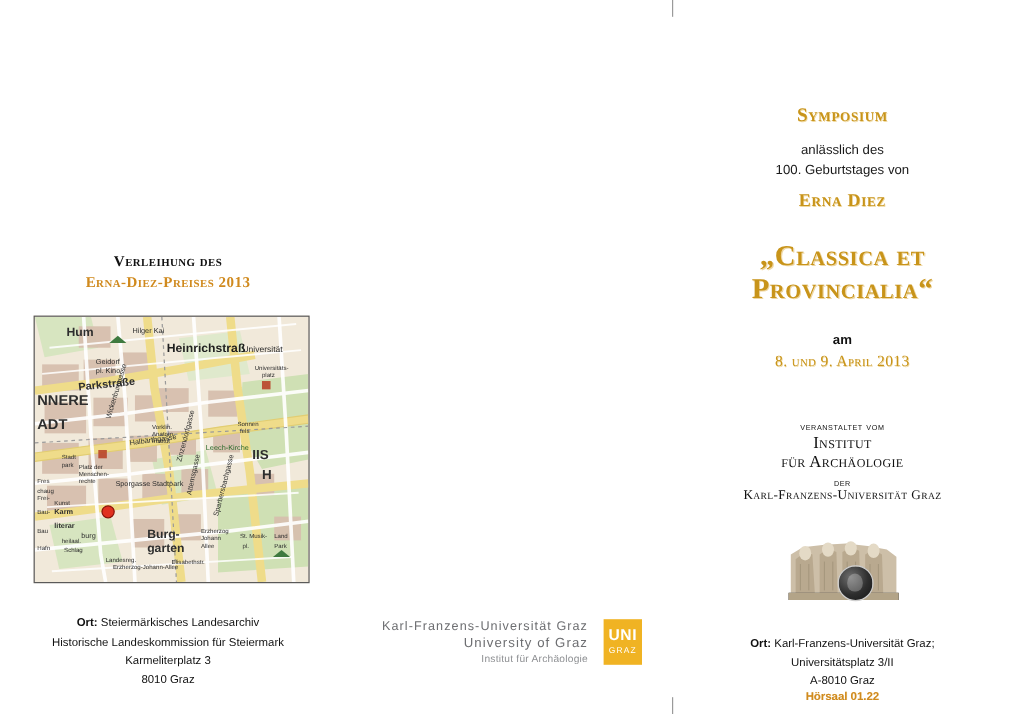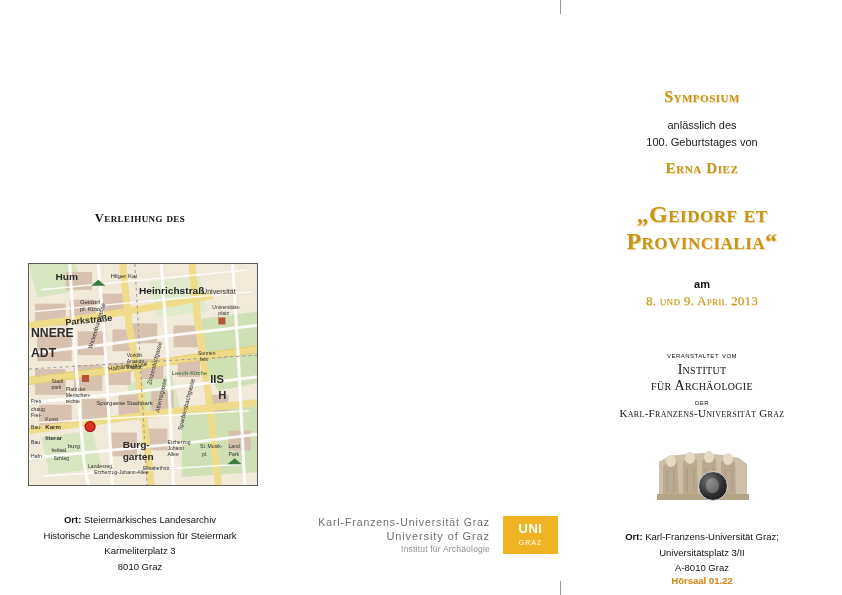--- a/index.html
+++ b/index.html
@@ -126,21 +126,21 @@
   .uni-line3 {
     font-size: 8.5px;
     letter-spacing: 0.2px;
     line-height: 13px;
     color: #8d8f92;
   }
   .uni-mark {
     position: absolute;
     left: 193px;
     top: 1px;
-    width: 55px;
+    width: 32px;
     height: 38px;
     background: #f0b323;
     color: #ffffff;
     font-family: "Liberation Sans", sans-serif;
     text-align: center;
   }
   .uni-mark .u1 {
     font-size: 13px;
     font-weight: bold;
     letter-spacing: 0.5px;
@@ -311,20 +311,21 @@
 </style>
 </head>
 <body>
 
 <div class="fold-tick top"></div>
 <div class="fold-tick bottom"></div>
 
 <div class="left-panel">
 
   <div class="left-title">Verleihung des</div>
+  <div class="left-subtitle">Erna-Diez-Preises 2013</div>
 
   <div class="map-frame">
     <svg class="map-canvas" viewBox="0 0 224 223" preserveAspectRatio="none">
       <rect x="0" y="0" width="224" height="223" fill="#f1e9da"></rect>
 
       <path d="M170 55 L224 48 L224 120 L186 128 L168 96 Z" fill="#cfe0b4"></path>
       <path d="M150 150 L224 140 L224 210 L150 215 Z" fill="#cfe0b4"></path>
       <path d="M96 120 L140 112 L150 150 L104 158 Z" fill="#d7e5c0"></path>
       <path d="M0 0 L46 0 L52 26 L8 34 Z" fill="#d7e5c0"></path>
       <path d="M118 18 L168 12 L176 48 L126 54 Z" fill="#dfe9cc"></path>
@@ -489,21 +490,21 @@
   </div>
 </div>
 
 <div class="right-panel">
 
   <div class="r-line r-symposium">Symposium</div>
   <div class="r-line r-anlaesslich">anlässlich des</div>
   <div class="r-line r-geburtstag">100. Geburtstages von</div>
   <div class="r-line r-erna">Erna Diez</div>
 
-  <div class="r-line r-maintitle1">„Geidorf et</div>
+  <div class="r-line r-maintitle1">„Classica et</div>
   <div class="r-line r-maintitle2">Provincialia“</div>
 
   <div class="r-line r-am">am</div>
   <div class="r-line r-date">8. und 9. April 2013</div>
 
   <div class="r-line r-veranstaltet">veranstaltet vom</div>
   <div class="r-line r-institut">Institut</div>
   <div class="r-line r-fuer">für Archäologie</div>
   <div class="r-line r-der">der</div>
   <div class="r-line r-karlfranzens">Karl-Franzens-Universität Graz</div>

